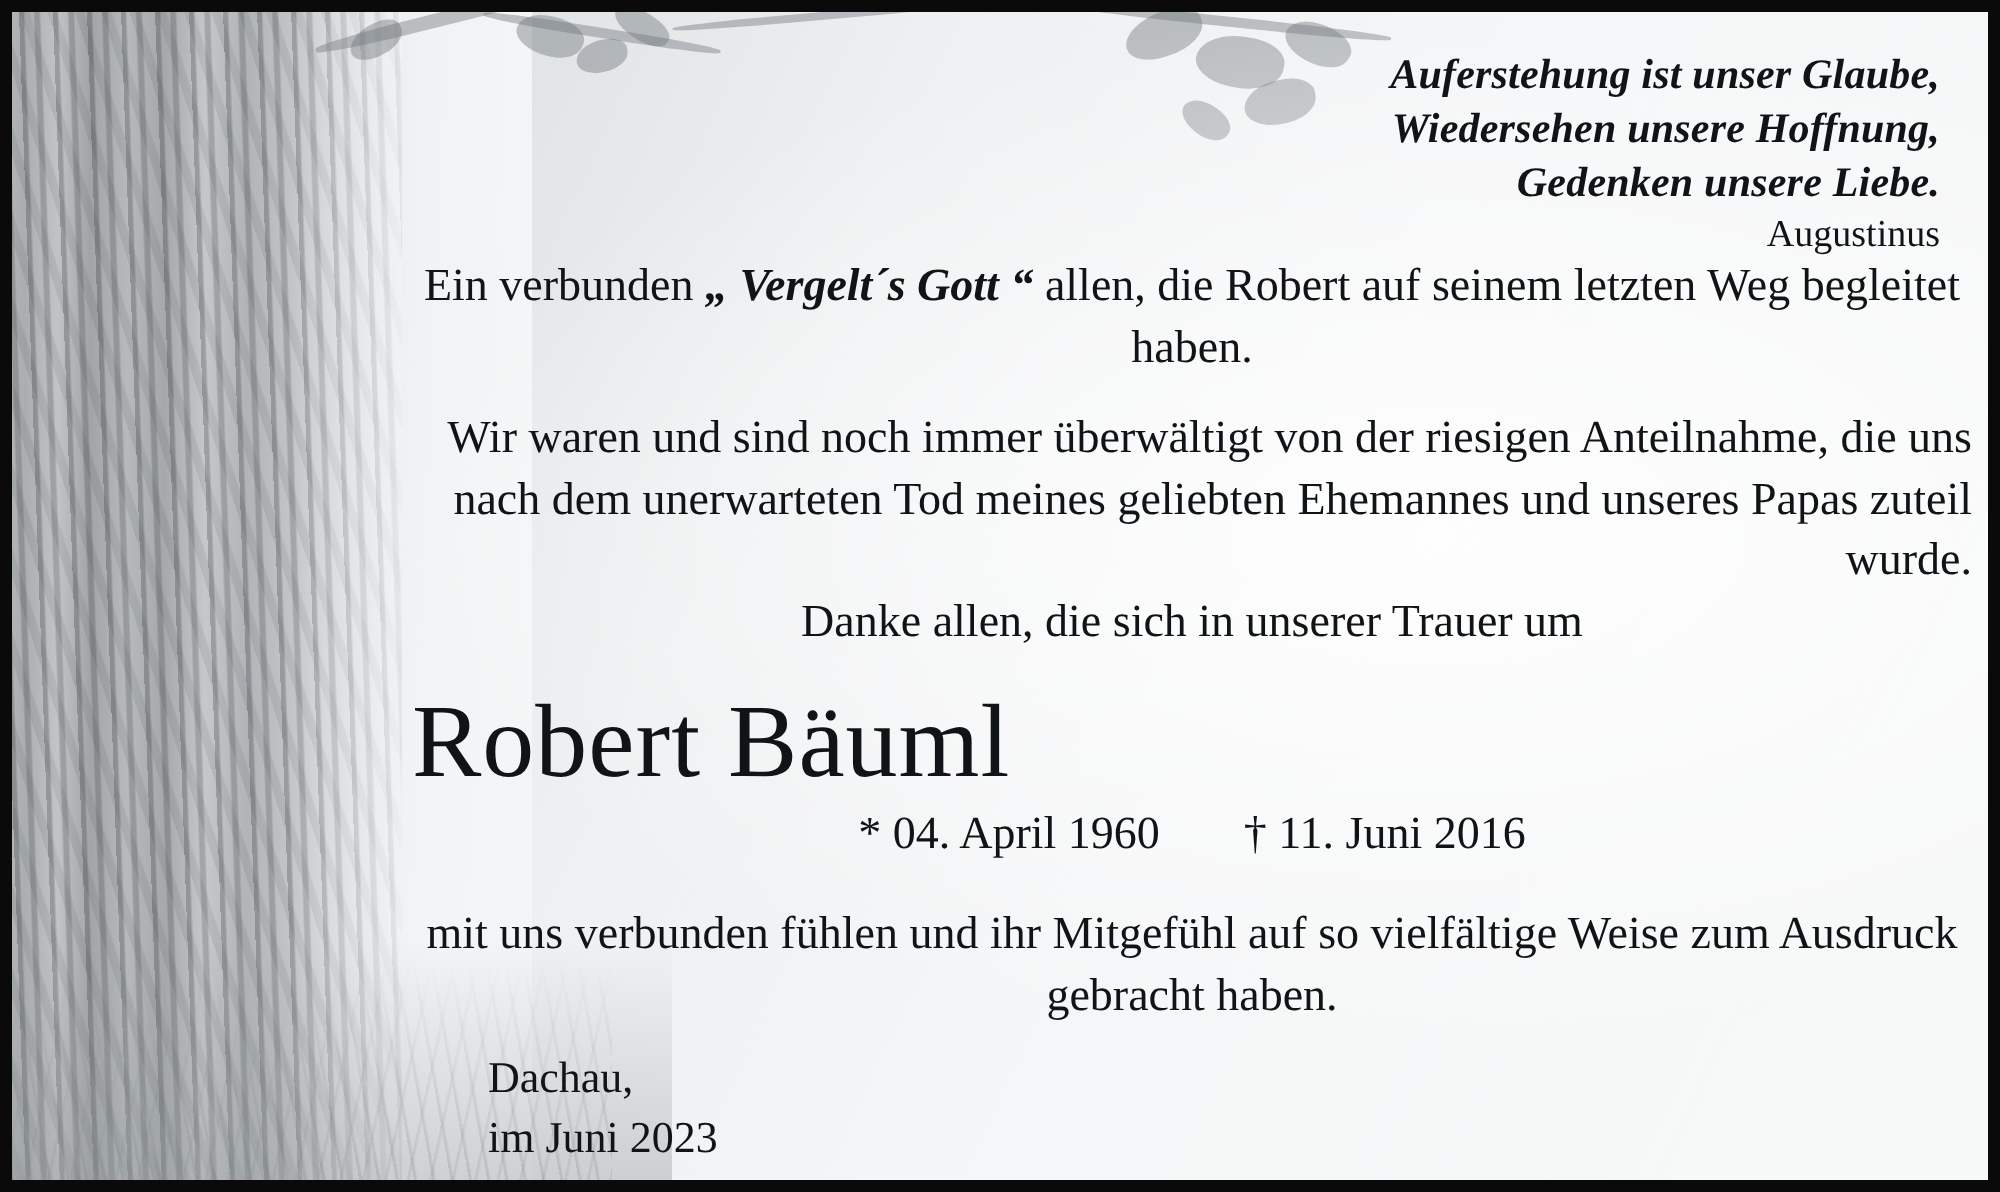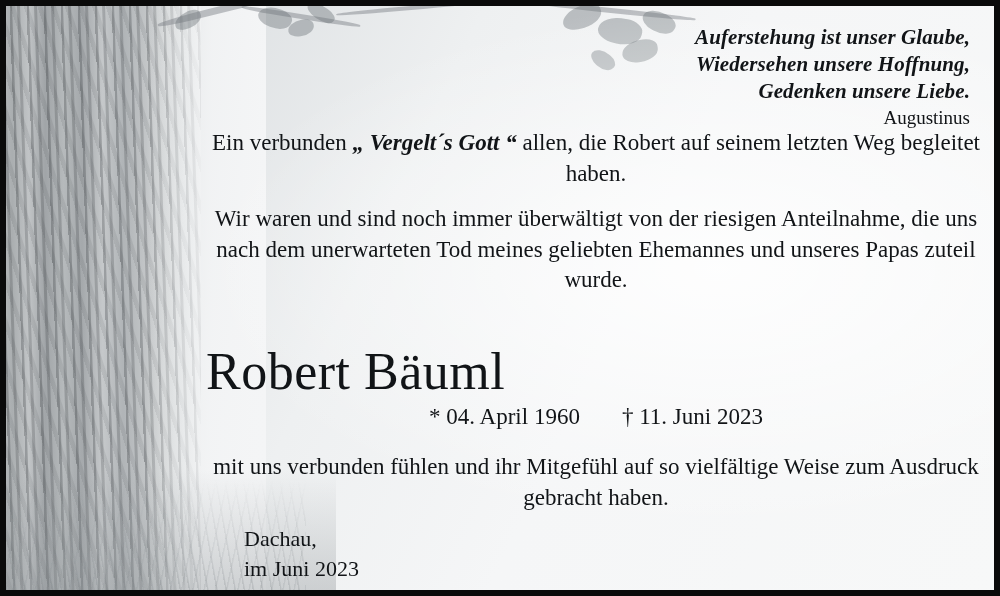--- a/index.html
+++ b/index.html
@@ -149,21 +149,21 @@
   }
   .para {
     position: absolute;
     left: 200px;
     width: 780px;
     text-align: center;
     font-size: 23px;
     line-height: 1.33;
   }
   .p-thanks { top: 122px; }
-  .p-body   { top: 198px; }
+  .p-body   { top: 198px; text-align: right; }
   .p-danke  { top: 290px; }
   .p-after  { top: 446px; }
   .bold-quote {
     font-weight: 700;
     font-style: italic;
   }
   .name {
     position: absolute;
     left: 200px;
     width: 780px;
@@ -236,24 +236,25 @@
         <div>Auferstehung ist unser Glaube,</div>
         <div>Wiedersehen unsere Hoffnung,</div>
         <div>Gedenken unsere Liebe.</div>
       </div>
       <div class="quote-author">Augustinus</div>
 
       <div class="para p-thanks"><span>Ein verbunden </span><span class="bold-quote">„ Vergelt´s Gott “</span><span> allen, die Robert auf seinem letzten Weg begleitet haben.</span></div>
 
       <div class="para p-body">Wir waren und sind noch immer überwältigt von der riesigen Anteilnahme, die uns nach dem unerwarteten Tod meines geliebten Ehemannes und unseres Papas zuteil wurde.</div>
 
+      <div class="para p-danke">Danke allen, die sich in unserer Trauer um</div>
 
       <div class="name">Robert Bäuml</div>
 
-      <div class="dates"><span>* 04. April 1960</span><span class="gap"></span><span>† 11. Juni 2023</span></div>
+      <div class="dates"><span>* 04. April 1960</span><span class="gap"></span><span>† 11. Juni 2016</span></div>
 
       <div class="para p-after">mit uns verbunden fühlen und ihr Mitgefühl auf so vielfältige Weise zum Ausdruck gebracht haben.</div>
 
       <div class="place">
         <div>Dachau,</div>
         <div>im Juni 2023</div>
       </div>
 
 
     </div>

